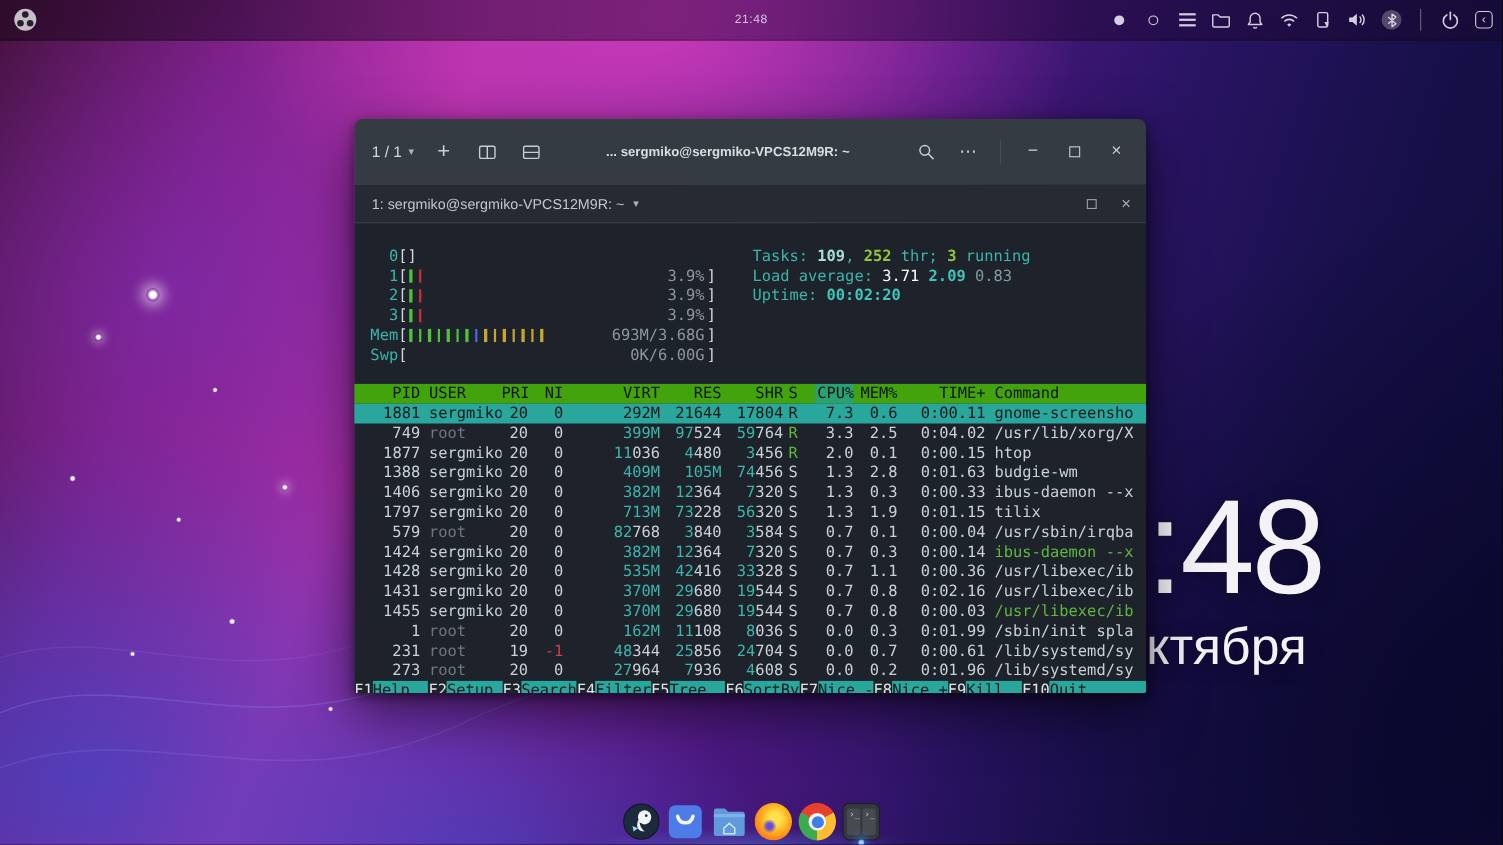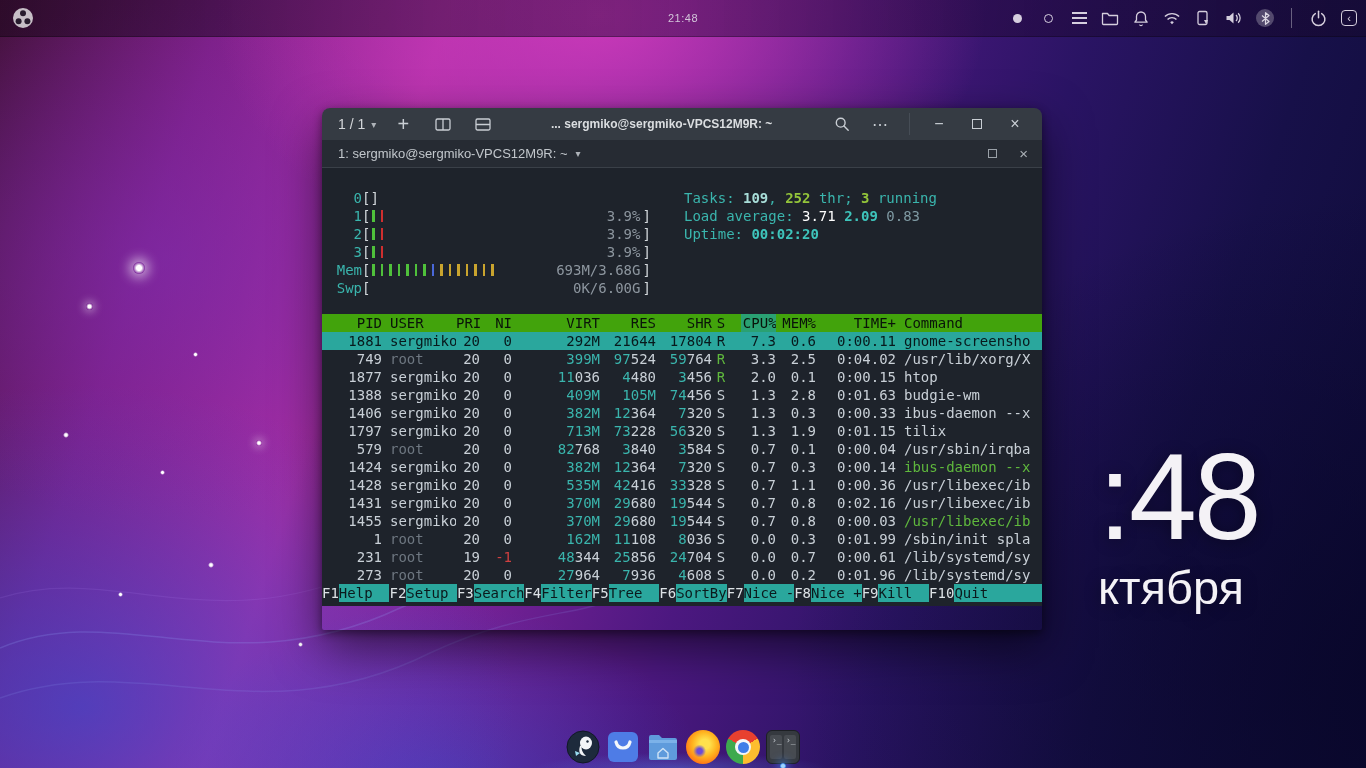--- a/index.html
+++ b/index.html
@@ -24,39 +24,39 @@
   .panel-clock { position:absolute; left:50%; transform:translateX(-50%); font-size:11px; color:#d3c6da; letter-spacing:.5px; }
   .tray { margin-left:auto; display:flex; align-items:center; gap:13px; }
   .tico { width:18px; height:18px; display:flex; align-items:center; justify-content:center; opacity:.9; }
   .dot-f { width:9px; height:9px; border-radius:50%; background:#e9e3ee; }
   .dot-o { width:9px; height:9px; border-radius:50%; border:1.5px solid #e9e3ee; }
   .hamb { width:15px; height:2px; background:#e9e3ee; box-shadow:0 5px 0 #e9e3ee, 0 -5px 0 #e9e3ee; }
   .tray-sep { width:1px; height:20px; background:rgba(255,255,255,.35); margin:0 4px; }
   .bt-circle { width:18px; height:18px; border-radius:50%; background:rgba(210,205,215,.35); display:flex; align-items:center; justify-content:center; }
   .expand-box { width:16px; height:16px; border:1.4px solid #e9e3ee; border-radius:4px; display:flex; align-items:center; justify-content:center; font-size:11px; line-height:1; color:#e9e3ee; }
   
-  .desk-clock { position:absolute; left:1098px; top:436px; z-index:2; color:#f4f2f6; text-shadow:0 2px 16px rgba(0,0,0,.35); }
+  .desk-clock { position:absolute; left:1042px; top:436px; z-index:2; color:#f4f2f6; text-shadow:0 2px 16px rgba(0,0,0,.35); }
   .desk-clock .t { font-size:122px; font-weight:300; line-height:1.0; letter-spacing:-3px; }
   .desk-clock .d { font-size:47px; font-weight:300; margin-top:2px; letter-spacing:0px; }
   
   .window { position:absolute; left:322px; top:108px; width:720px; height:522px; z-index:10;
     border-radius:8px 8px 2px 2px; overflow:hidden;
     box-shadow:0 18px 48px rgba(0,0,0,.55), 0 3px 10px rgba(0,0,0,.45); }
-  .titlebar { height:32px; background:#353b43; display:flex; align-items:center; padding:0 12px 0 16px; color:#c9ced4; }
+  .titlebar { height:60px; background:#353b43; display:flex; align-items:center; padding:0 12px 0 16px; color:#c9ced4; }
   .tb-left { display:flex; align-items:center; gap:14px; }
   .tab-ind { font-size:14px; color:#d4d7da; display:flex; align-items:center; gap:6px; }
   .caret { font-size:10px; color:#aeb3b9; }
   .tb-btn { width:26px; height:26px; display:flex; align-items:center; justify-content:center; color:#c9ced4; }
   .plus { font-size:20px; font-weight:400; line-height:1; }
   .tb-title { flex:1; text-align:center; font-size:12px; font-weight:700; color:#dbdee1; white-space:nowrap; overflow:hidden; }
   .tb-right { display:flex; align-items:center; gap:8px; }
   .tb-sep { width:1px; height:22px; background:#464d56; margin:0 6px; }
   .wbtn { width:30px; height:30px; display:flex; align-items:center; justify-content:center; font-size:16px; color:#c9ced4; }
   .maxbox { width:10px; height:10px; border:1.4px solid #c9ced4; }
-  .sessionbar { height:28px; background:#262b33; border-bottom:1px solid #3a4048; display:flex; align-items:center; padding:0 14px 0 16px; color:#c2c7cc; }
+  .sessionbar { height:35px; background:#262b33; border-bottom:1px solid #3a4048; display:flex; align-items:center; padding:0 14px 0 16px; color:#c2c7cc; }
   .sess-title { font-size:13px; display:flex; align-items:center; gap:8px; }
   .sess-right { margin-left:auto; display:flex; align-items:center; gap:22px; }
   .minibox { width:9px; height:9px; border:1.2px solid #9aa1a8; }
   .sess-x { font-size:15px; color:#aab0b6; line-height:1; }
   
   .term { position:relative; height:438px; background:#1e232b; font-family:"DejaVu Sans Mono", monospace; font-size:14px; line-height:18px; color:#c9d0d7; }
   .meters { position:absolute; left:14px; top:21px; }
   .meter-row { display:flex; height:18px; align-items:center; }
   .mlabel { width:26px; text-align:right; color:#3ab5ad; }
   .mbr { color:#d2d7db; }

